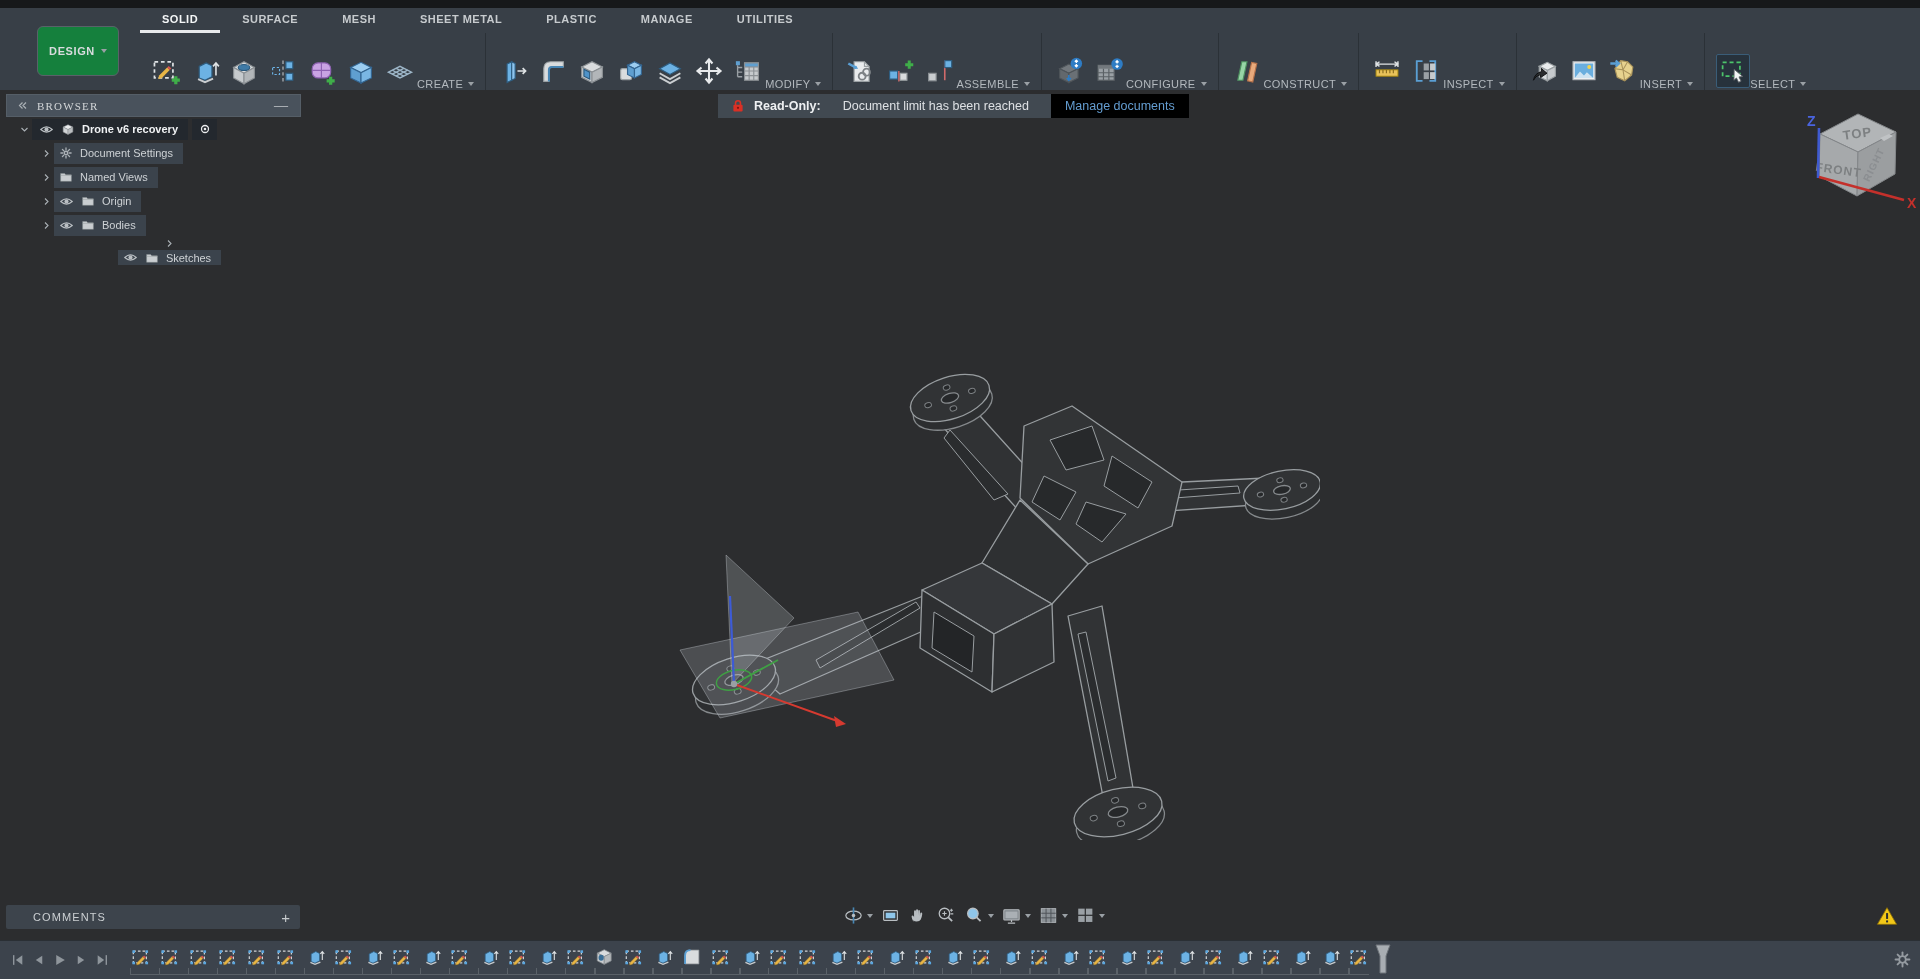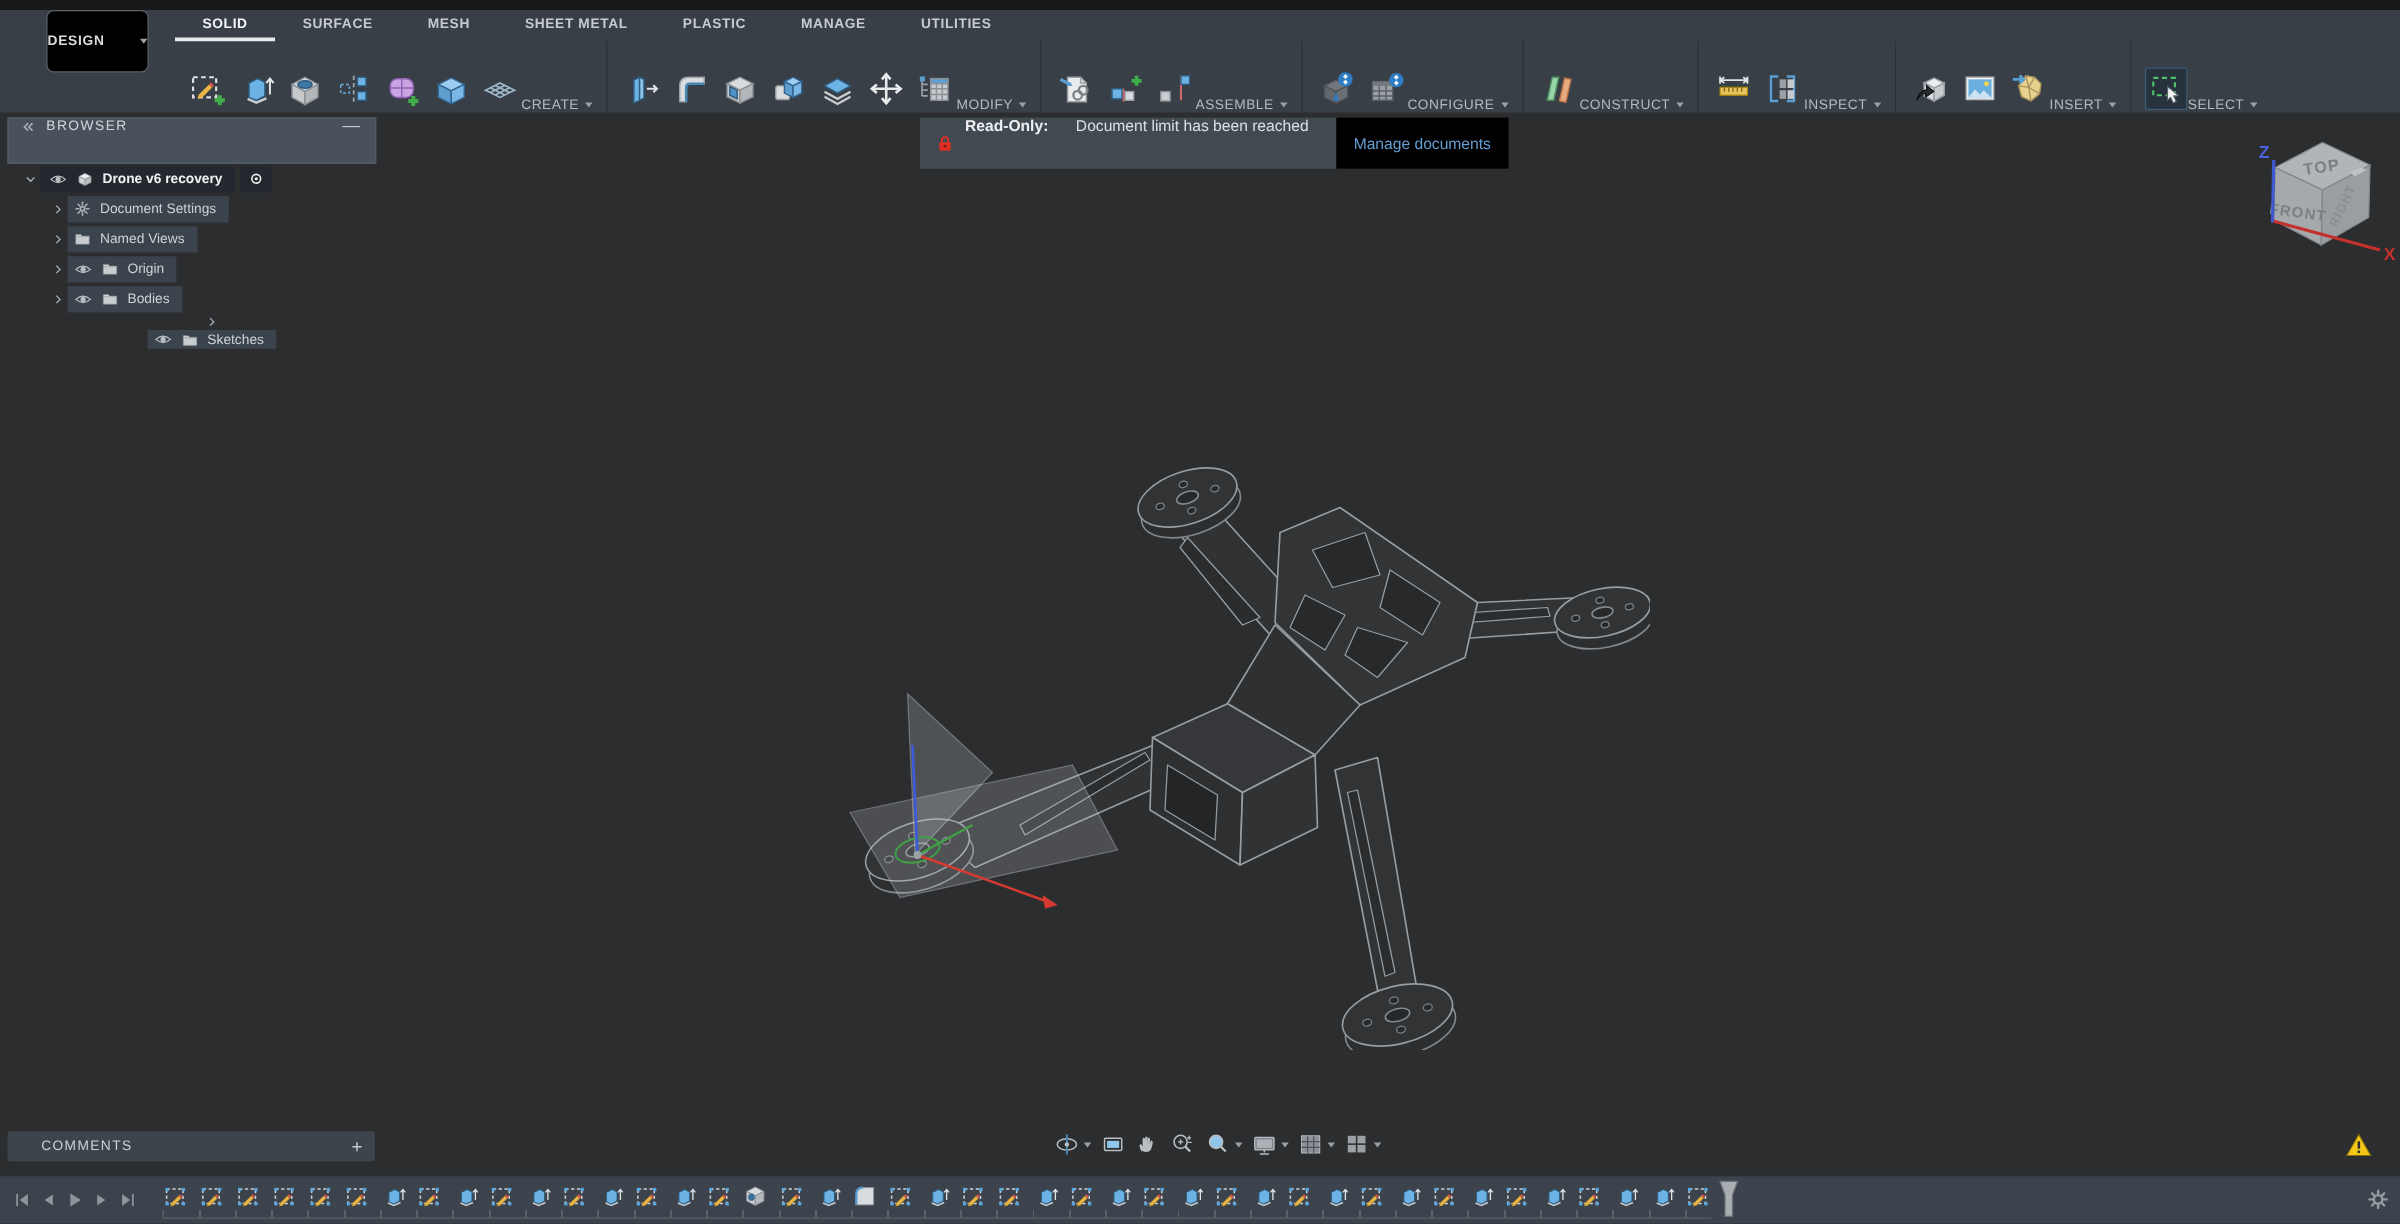--- a/index.html
+++ b/index.html
@@ -2,47 +2,47 @@
 <html><head>
 <meta charset="utf-8">
 <style>
   * { margin:0; padding:0; box-sizing:border-box; }
   html,body { width:1920px; height:979px; overflow:hidden; }
   body { background:#2c2d2f; font-family:"Liberation Sans",sans-serif; color:#d4d7d9; position:relative; }
 
   
   #topbar { position:absolute; top:0; left:0; width:1920px; height:90px; background:#383f47; }
   #top-strip { position:absolute; top:0; left:0; width:1920px; height:8px; background:#16181a; }
-  #design-btn { position:absolute; left:37px; top:8px; width:82px; height:50px; background:#000000;
-    border:1px solid #5a6169; border-radius:6px; display:flex; align-items:center; justify-content:space-between;
+  #design-btn { position:absolute; left:37px; top:26px; width:82px; height:50px; background:#15803d;
+    border:1px solid #5a6169; border-radius:6px; display:flex; align-items:center; justify-content:center;
     gap:6px; font-size:11px; font-weight:bold; letter-spacing:.6px; color:#d9dcde; cursor:default; }
   #tabs-row { position:absolute; left:140px; top:8px; height:25px; display:flex; align-items:stretch; }
   .tab { display:flex; align-items:center; padding:0 22px; font-size:11px; font-weight:bold;
     letter-spacing:.5px; color:#c7cbce; border-bottom:3px solid transparent; }
   .tab.active { color:#f4f6f7; border-bottom-color:#e8eaec; }
   #groups-row { position:absolute; left:138px; top:33px; height:57px; display:flex; }
   .group { display:flex; flex-direction:row; align-items:flex-end; padding:0 11px; }
   .group + .group { border-left:1px solid #2b3137; }
   .group-icons { display:flex; gap:5px; align-items:center; height:38px; }
   .tbtn { width:34px; height:34px; display:flex; align-items:center; justify-content:center; border-radius:2px; }
   .tbtn.hl { background:#27323c; border:1px solid #3a5d78; }
   .group-label { margin-top:1px; font-size:11px; color:#b3b9be; letter-spacing:.4px; display:flex; align-items:center; gap:5px; }
   .caret { width:0; height:0; border-left:3.5px solid transparent; border-right:3.5px solid transparent; border-top:4.5px solid #9aa0a5; display:inline-block; }
 
   
-  #banner { position:absolute; left:736px; top:94px; height:41px; display:flex; 
+  #banner { position:absolute; left:718px; top:94px; height:24px; display:flex; align-items:center;
     background:#414951; font-size:12.5px; }
   #banner .lock-wrap { padding:0 8px 0 12px; display:flex; align-items:center; }
   #banner .ro { font-weight:bold; color:#eef0f2; margin-right:22px; }
   #banner .msg { color:#dde0e3; margin-right:22px; }
   #banner .manage { background:#000000; color:#649dd1; height:100%; display:flex; align-items:center; padding:0 14px; }
 
   
   #browser { position:absolute; left:6px; top:94px; width:295px; }
-  #browser-header { height:37px; background:#49525c; border:1px solid #555e67; display:flex; align-items:flex-start; padding:0 9px; }
+  #browser-header { height:23px; background:#49525c; border:1px solid #555e67; display:flex; align-items:center; padding:0 9px;font-family:Liberation Serif, serif; }
   #browser-header .title { font-size:11px; letter-spacing:1.2px; color:#d3d6d8; margin-left:8px; flex:1; }
   #browser-header .min { color:#c7cbce; font-size:14px; line-height:10px; padding:0 3px; }
   .b-row { height:24px; display:flex; align-items:center; }
   .b-chip { display:flex; align-items:center; background:#3b434c; height:21px; padding:0 10px 0 5px; gap:7px;
     font-size:11px; color:#ced2d5; white-space:nowrap; }
   .b-chip.root { background:#23282e; font-weight:bold; color:#f0f2f4; padding-left:7px; }
   .b-radio-chip { background:#23282e; height:21px; width:25px; margin-left:4px; display:flex; align-items:center; justify-content:center; }
   .b-exp { width:16px; display:flex; justify-content:center; }
 
   

